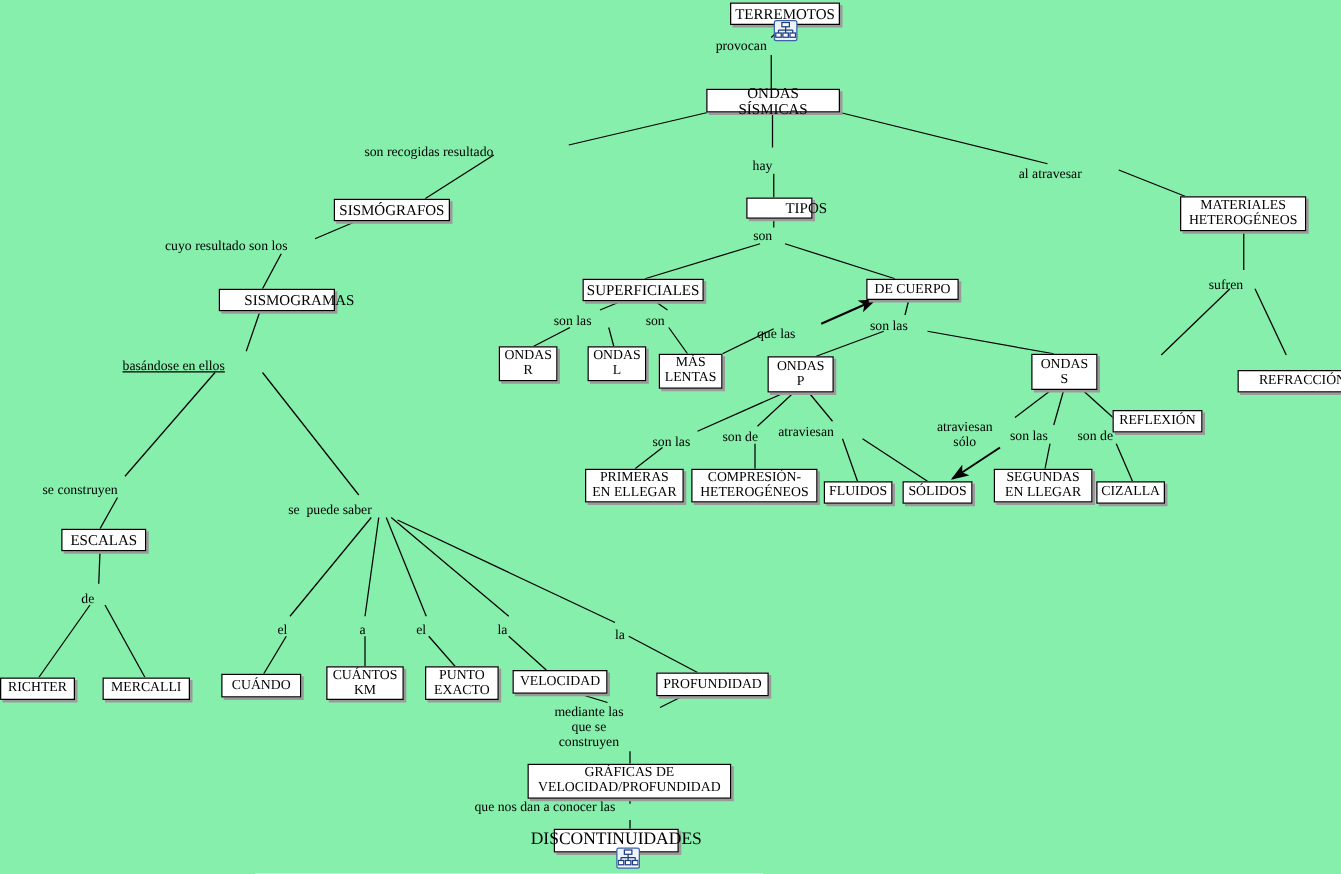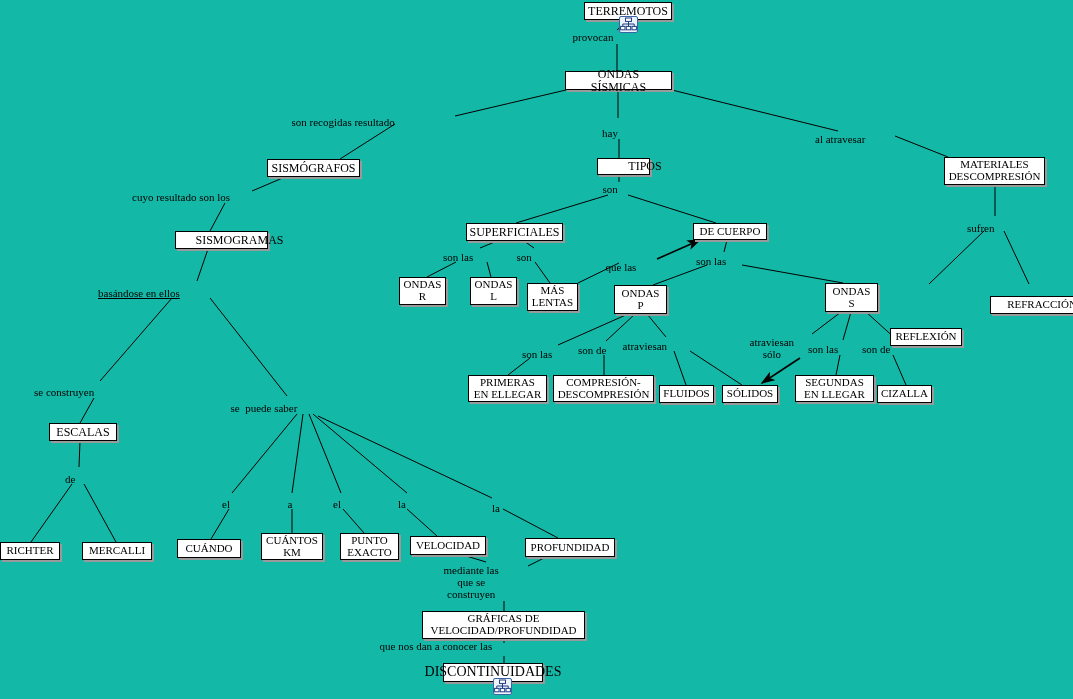--- a/index.html
+++ b/index.html
@@ -9,21 +9,21 @@
     background: #ffffff;
   }
   body {
     font-family: "Liberation Serif", "DejaVu Serif", serif;
     color: #000000;
   }
   #canvas {
     position: relative;
     width: 1073px;
     height: 699px;
-    background: #14b8a6;
+    background: #86efac;
     overflow: hidden;
   }
   #edge-layer {
     position: absolute;
     left: 0;
     top: 0;
     width: 1073px;
     height: 699px;
     pointer-events: none;
   }
@@ -138,40 +138,40 @@
         <line x1="504" y1="639" x2="504" y2="643" stroke="#000000" stroke-width="1"></line>
         <line x1="504" y1="656" x2="504" y2="663" stroke="#000000" stroke-width="1"></line>
       </g>
   </svg>
   <div id="nodes-layer">
       <div class="node" style="left: 584px; top: 2px; width: 88px; height: 18px; font-size: 12px;"><span class="node-label">TERREMOTOS</span></div>
       <div class="node" style="left: 565px; top: 71px; width: 107px; height: 19px; font-size: 12px;"><span class="node-label">ONDAS SÍSMICAS</span></div>
       <div class="node" style="left: 267px; top: 159px; width: 93px; height: 18px; font-size: 12px;"><span class="node-label">SISMÓGRAFOS</span></div>
       <div class="node" style="left: 597px; top: 158px; width: 45px; height: 17px; font-size: 12px; padding-left: 47px;"><span class="node-label">TIPOS</span></div>
       <div class="node" style="left: 944px; top: 157px; width: 101px; height: 28px; font-size: 11px;"><span class="node-label">MATERIALES
-DESCOMPRESIÓN</span></div>
+HETEROGÉNEOS</span></div>
       <div class="node" style="left: 175px; top: 231px; width: 93px; height: 18px; font-size: 12px; padding-left: 40px;"><span class="node-label">SISMOGRAMAS</span></div>
       <div class="node" style="left: 466px; top: 223px; width: 97px; height: 18px; font-size: 12px;"><span class="node-label">SUPERFICIALES</span></div>
       <div class="node" style="left: 693px; top: 223px; width: 74px; height: 17px; font-size: 11px;"><span class="node-label">DE CUERPO</span></div>
       <div class="node" style="left: 890px; top: 284px; width: 72px; height: 18px; font-size: 11px; margin-top: 44px;"><span class="node-label">REFLEXIÓN</span></div>
       <div class="node" style="left: 990px; top: 296px; width: 104px; height: 18px; font-size: 11px;"><span class="node-label">REFRACCIÓN</span></div>
       <div class="node" style="left: 399px; top: 277px; width: 47px; height: 28px; font-size: 11px;"><span class="node-label">ONDAS
 R</span></div>
       <div class="node" style="left: 470px; top: 277px; width: 47px; height: 28px; font-size: 11px;"><span class="node-label">ONDAS
 L</span></div>
       <div class="node" style="left: 527px; top: 283px; width: 51px; height: 28px; font-size: 11px;"><span class="node-label">MÁS
 LENTAS</span></div>
       <div class="node" style="left: 614px; top: 285px; width: 53px; height: 29px; font-size: 11px;"><span class="node-label">ONDAS
 P</span></div>
       <div class="node" style="left: 825px; top: 283px; width: 53px; height: 29px; font-size: 11px;"><span class="node-label">ONDAS
 S</span></div>
       <div class="node" style="left: 468px; top: 375px; width: 79px; height: 27px; font-size: 11px;"><span class="node-label">PRIMERAS
 EN ELLEGAR</span></div>
       <div class="node" style="left: 553px; top: 375px; width: 101px; height: 27px; font-size: 11px;"><span class="node-label">COMPRESIÓN-
-DESCOMPRESIÓN</span></div>
+HETEROGÉNEOS</span></div>
       <div class="node" style="left: 659px; top: 385px; width: 55px; height: 18px; font-size: 11px;"><span class="node-label">FLUIDOS</span></div>
       <div class="node" style="left: 722px; top: 385px; width: 56px; height: 18px; font-size: 11px;"><span class="node-label">SÓLIDOS</span></div>
       <div class="node" style="left: 795px; top: 375px; width: 79px; height: 27px; font-size: 11px;"><span class="node-label">SEGUNDAS
 EN LLEGAR</span></div>
       <div class="node" style="left: 877px; top: 385px; width: 55px; height: 18px; font-size: 11px;"><span class="node-label">CIZALLA</span></div>
       <div class="node" style="left: 49px; top: 423px; width: 68px; height: 18px; font-size: 12px;"><span class="node-label">ESCALAS</span></div>
       <div class="node" style="left: 0px; top: 542px; width: 60px; height: 18px; font-size: 11px;"><span class="node-label">RICHTER</span></div>
       <div class="node" style="left: 82px; top: 542px; width: 70px; height: 18px; font-size: 11px;"><span class="node-label">MERCALLI</span></div>
       <div class="node" style="left: 177px; top: 539px; width: 64px; height: 19px; font-size: 11px;"><span class="node-label">CUÁNDO</span></div>
       <div class="node" style="left: 261px; top: 533px; width: 62px; height: 27px; font-size: 11px;"><span class="node-label">CUÁNTOS

